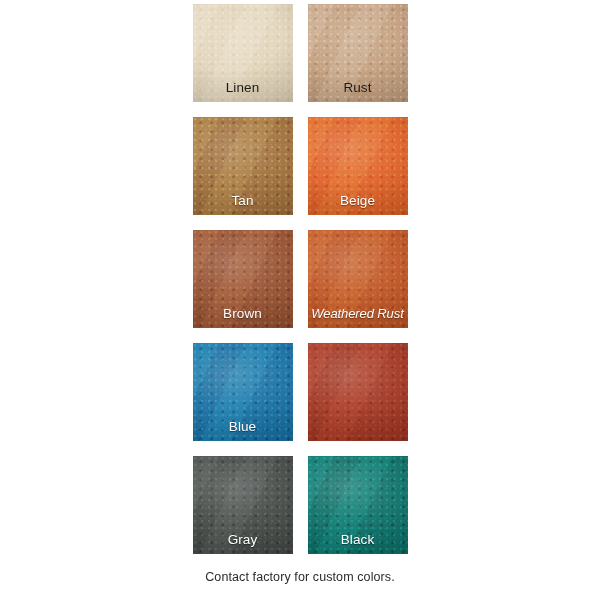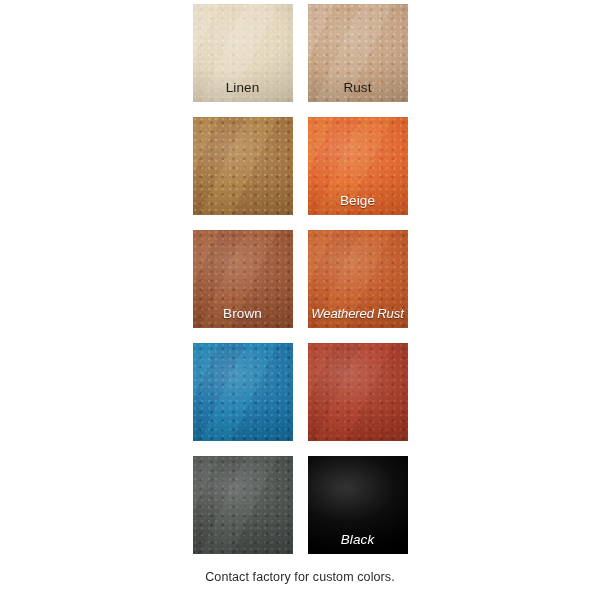--- a/index.html
+++ b/index.html
@@ -117,20 +117,21 @@
 
     <div class="swatch" style="background: rgb(199, 165, 133);">
       <div class="grain" style="background-image: radial-gradient(circle at 30% 30%, rgba(255, 255, 255, 0.28) 0px, rgba(255, 255, 255, 0.28) 1.1px, rgba(0, 0, 0, 0) 1.6px), radial-gradient(circle at 70% 65%, rgba(0, 0, 0, 0.3) 0px, rgba(0, 0, 0, 0.3) 1.2px, rgba(0, 0, 0, 0) 1.8px), radial-gradient(circle, rgba(255, 255, 255, 0.14) 0px, rgba(255, 255, 255, 0.14) 0.8px, rgba(0, 0, 0, 0) 1.2px), linear-gradient(115deg, rgba(255, 255, 255, 0.07) 0px, rgba(255, 255, 255, 0.07) 18%, rgba(0, 0, 0, 0.07) 18%, rgba(0, 0, 0, 0.07) 36%, rgba(255, 255, 255, 0.05) 36%, rgba(255, 255, 255, 0.05) 58%, rgba(0, 0, 0, 0.06) 58%, rgba(0, 0, 0, 0.06) 100%);"></div>
       <div class="sheen"></div>
       <div class="swatch-label dark">Rust</div>
     </div>
 
     <div class="swatch" style="background: rgb(166, 119, 65);">
       <div class="grain" style="background-image: radial-gradient(circle at 30% 30%, rgba(255, 255, 255, 0.28) 0px, rgba(255, 255, 255, 0.28) 1.1px, rgba(0, 0, 0, 0) 1.6px), radial-gradient(circle at 70% 65%, rgba(0, 0, 0, 0.3) 0px, rgba(0, 0, 0, 0.3) 1.2px, rgba(0, 0, 0, 0) 1.8px), radial-gradient(circle, rgba(255, 255, 255, 0.14) 0px, rgba(255, 255, 255, 0.14) 0.8px, rgba(0, 0, 0, 0) 1.2px), linear-gradient(115deg, rgba(255, 255, 255, 0.07) 0px, rgba(255, 255, 255, 0.07) 18%, rgba(0, 0, 0, 0.07) 18%, rgba(0, 0, 0, 0.07) 36%, rgba(255, 255, 255, 0.05) 36%, rgba(255, 255, 255, 0.05) 58%, rgba(0, 0, 0, 0.06) 58%, rgba(0, 0, 0, 0.06) 100%);"></div>
       <div class="sheen"></div>
+      <div class="swatch-label light">Tan</div>
     </div>
 
     <div class="swatch" style="background: rgb(225, 103, 43);">
       <div class="grain" style="background-image: radial-gradient(circle at 30% 30%, rgba(255, 255, 255, 0.28) 0px, rgba(255, 255, 255, 0.28) 1.1px, rgba(0, 0, 0, 0) 1.6px), radial-gradient(circle at 70% 65%, rgba(0, 0, 0, 0.3) 0px, rgba(0, 0, 0, 0.3) 1.2px, rgba(0, 0, 0, 0) 1.8px), radial-gradient(circle, rgba(255, 255, 255, 0.14) 0px, rgba(255, 255, 255, 0.14) 0.8px, rgba(0, 0, 0, 0) 1.2px), linear-gradient(115deg, rgba(255, 255, 255, 0.07) 0px, rgba(255, 255, 255, 0.07) 18%, rgba(0, 0, 0, 0.07) 18%, rgba(0, 0, 0, 0.07) 36%, rgba(255, 255, 255, 0.05) 36%, rgba(255, 255, 255, 0.05) 58%, rgba(0, 0, 0, 0.06) 58%, rgba(0, 0, 0, 0.06) 100%);"></div>
       <div class="sheen"></div>
       <div class="swatch-label light">Beige</div>
     </div>
 
     <div class="swatch" style="background: rgb(155, 86, 53); padding-left: 20px;">
       <div class="grain" style="background-image: radial-gradient(circle at 30% 30%, rgba(255, 255, 255, 0.28) 0px, rgba(255, 255, 255, 0.28) 1.1px, rgba(0, 0, 0, 0) 1.6px), radial-gradient(circle at 70% 65%, rgba(0, 0, 0, 0.3) 0px, rgba(0, 0, 0, 0.3) 1.2px, rgba(0, 0, 0, 0) 1.8px), radial-gradient(circle, rgba(255, 255, 255, 0.14) 0px, rgba(255, 255, 255, 0.14) 0.8px, rgba(0, 0, 0, 0) 1.2px), linear-gradient(115deg, rgba(255, 255, 255, 0.07) 0px, rgba(255, 255, 255, 0.07) 18%, rgba(0, 0, 0, 0.07) 18%, rgba(0, 0, 0, 0.07) 36%, rgba(255, 255, 255, 0.05) 36%, rgba(255, 255, 255, 0.05) 58%, rgba(0, 0, 0, 0.06) 58%, rgba(0, 0, 0, 0.06) 100%);"></div>
@@ -140,33 +141,35 @@
 
     <div class="swatch" style="background: rgb(194, 90, 40);">
       <div class="grain" style="background-image: radial-gradient(circle at 30% 30%, rgba(255, 255, 255, 0.28) 0px, rgba(255, 255, 255, 0.28) 1.1px, rgba(0, 0, 0, 0) 1.6px), radial-gradient(circle at 70% 65%, rgba(0, 0, 0, 0.3) 0px, rgba(0, 0, 0, 0.3) 1.2px, rgba(0, 0, 0, 0) 1.8px), radial-gradient(circle, rgba(255, 255, 255, 0.14) 0px, rgba(255, 255, 255, 0.14) 0.8px, rgba(0, 0, 0, 0) 1.2px), linear-gradient(115deg, rgba(255, 255, 255, 0.07) 0px, rgba(255, 255, 255, 0.07) 18%, rgba(0, 0, 0, 0.07) 18%, rgba(0, 0, 0, 0.07) 36%, rgba(255, 255, 255, 0.05) 36%, rgba(255, 255, 255, 0.05) 58%, rgba(0, 0, 0, 0.06) 58%, rgba(0, 0, 0, 0.06) 100%);"></div>
       <div class="sheen"></div>
       <div class="swatch-label light wide">Weathered Rust</div>
     </div>
 
     <div class="swatch" style="background: rgb(28, 118, 168);">
       <div class="grain" style="background-image: radial-gradient(circle at 30% 30%, rgba(255, 255, 255, 0.28) 0px, rgba(255, 255, 255, 0.28) 1.1px, rgba(0, 0, 0, 0) 1.6px), radial-gradient(circle at 70% 65%, rgba(0, 0, 0, 0.3) 0px, rgba(0, 0, 0, 0.3) 1.2px, rgba(0, 0, 0, 0) 1.8px), radial-gradient(circle, rgba(255, 255, 255, 0.14) 0px, rgba(255, 255, 255, 0.14) 0.8px, rgba(0, 0, 0, 0) 1.2px), linear-gradient(115deg, rgba(255, 255, 255, 0.07) 0px, rgba(255, 255, 255, 0.07) 18%, rgba(0, 0, 0, 0.07) 18%, rgba(0, 0, 0, 0.07) 36%, rgba(255, 255, 255, 0.05) 36%, rgba(255, 255, 255, 0.05) 58%, rgba(0, 0, 0, 0.06) 58%, rgba(0, 0, 0, 0.06) 100%);"></div>
       <div class="sheen"></div>
+      <div class="swatch-label light">Blue</div>
     </div>
 
     <div class="swatch" style="background: rgb(166, 58, 38);">
       <div class="grain" style="background-image: radial-gradient(circle at 30% 30%, rgba(255, 255, 255, 0.28) 0px, rgba(255, 255, 255, 0.28) 1.1px, rgba(0, 0, 0, 0) 1.6px), radial-gradient(circle at 70% 65%, rgba(0, 0, 0, 0.3) 0px, rgba(0, 0, 0, 0.3) 1.2px, rgba(0, 0, 0, 0) 1.8px), radial-gradient(circle, rgba(255, 255, 255, 0.14) 0px, rgba(255, 255, 255, 0.14) 0.8px, rgba(0, 0, 0, 0) 1.2px), linear-gradient(115deg, rgba(255, 255, 255, 0.07) 0px, rgba(255, 255, 255, 0.07) 18%, rgba(0, 0, 0, 0.07) 18%, rgba(0, 0, 0, 0.07) 36%, rgba(255, 255, 255, 0.05) 36%, rgba(255, 255, 255, 0.05) 58%, rgba(0, 0, 0, 0.06) 58%, rgba(0, 0, 0, 0.06) 100%);"></div>
       <div class="sheen"></div>
     </div>
 
     <div class="swatch" style="background: rgb(74, 79, 76);">
       <div class="grain" style="background-image: radial-gradient(circle at 30% 30%, rgba(255, 255, 255, 0.28) 0px, rgba(255, 255, 255, 0.28) 1.1px, rgba(0, 0, 0, 0) 1.6px), radial-gradient(circle at 70% 65%, rgba(0, 0, 0, 0.3) 0px, rgba(0, 0, 0, 0.3) 1.2px, rgba(0, 0, 0, 0) 1.8px), radial-gradient(circle, rgba(255, 255, 255, 0.14) 0px, rgba(255, 255, 255, 0.14) 0.8px, rgba(0, 0, 0, 0) 1.2px), linear-gradient(115deg, rgba(255, 255, 255, 0.07) 0px, rgba(255, 255, 255, 0.07) 18%, rgba(0, 0, 0, 0.07) 18%, rgba(0, 0, 0, 0.07) 36%, rgba(255, 255, 255, 0.05) 36%, rgba(255, 255, 255, 0.05) 58%, rgba(0, 0, 0, 0.06) 58%, rgba(0, 0, 0, 0.06) 100%);"></div>
       <div class="sheen"></div>
+      <div class="swatch-label light">Gray</div>
     </div>
 
-    <div class="swatch" style="background: #000000; font-style: italic;">
+    <div class="swatch" style="background: #0f766e;">
       <div class="grain" style="background-image: radial-gradient(circle at 30% 30%, rgba(255, 255, 255, 0.28) 0px, rgba(255, 255, 255, 0.28) 1.1px, rgba(0, 0, 0, 0) 1.6px), radial-gradient(circle at 70% 65%, rgba(0, 0, 0, 0.3) 0px, rgba(0, 0, 0, 0.3) 1.2px, rgba(0, 0, 0, 0) 1.8px), radial-gradient(circle, rgba(255, 255, 255, 0.14) 0px, rgba(255, 255, 255, 0.14) 0.8px, rgba(0, 0, 0, 0) 1.2px), linear-gradient(115deg, rgba(255, 255, 255, 0.07) 0px, rgba(255, 255, 255, 0.07) 18%, rgba(0, 0, 0, 0.07) 18%, rgba(0, 0, 0, 0.07) 36%, rgba(255, 255, 255, 0.05) 36%, rgba(255, 255, 255, 0.05) 58%, rgba(0, 0, 0, 0.06) 58%, rgba(0, 0, 0, 0.06) 100%);"></div>
       <div class="sheen"></div>
       <div class="swatch-label light">Black</div>
     </div>
 
   </div>
 
   <div class="footer-note">Contact factory for custom colors.</div>
 
 </div>

